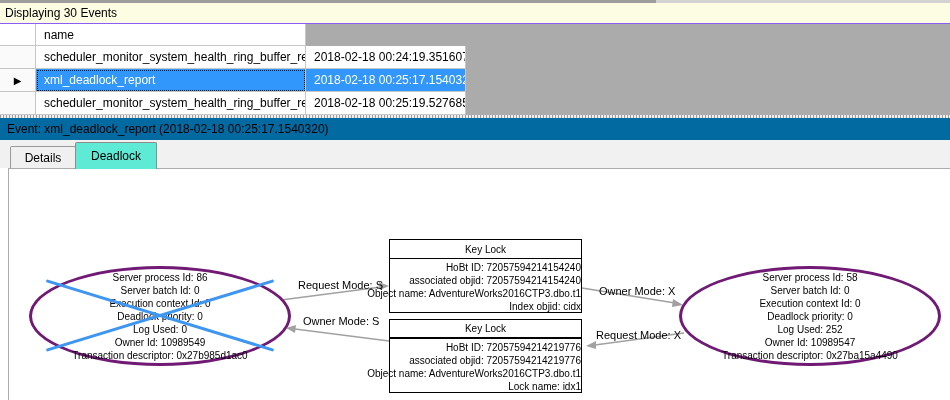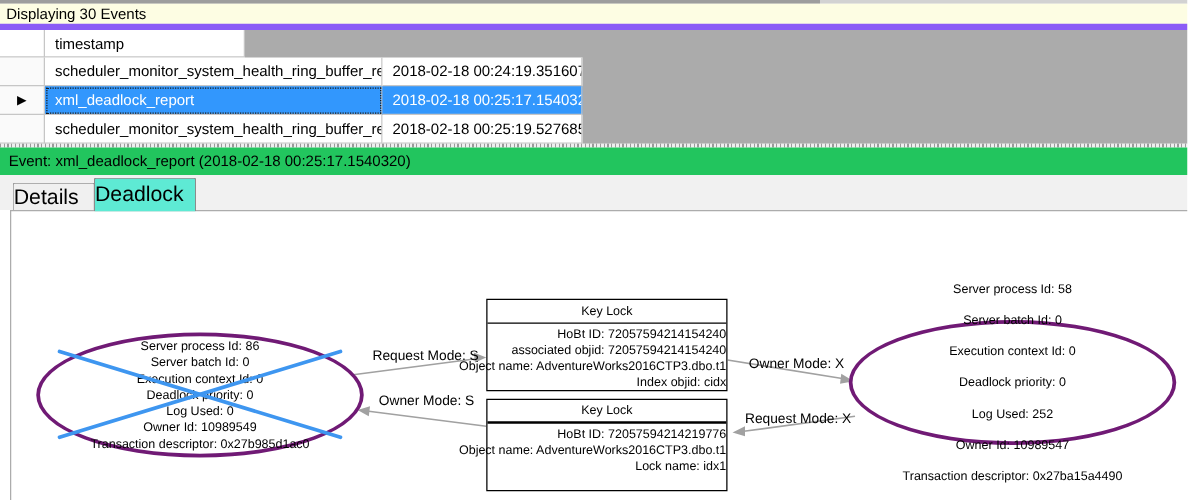--- a/index.html
+++ b/index.html
@@ -11,21 +11,21 @@
     color: #000;
   }
 
   
   .top-strip { position: absolute; left: 0; top: 0; width: 950px; height: 3px;
     background: linear-gradient(90deg, #9d9d9d 0 656px, #d2d2d2 656px); }
 
   
   .info-bar {
     position: absolute; left: 0; top: 3px; width: 950px; height: 21px;
-    background: #fdfde3; border-bottom: 5px solid #8b5cf6;
+    background: #fdfde3; border-bottom: 1px solid #8b5cf6;
     display: flex; align-items: center; padding-left: 5px;
     font-size: 12px;
   }
 
   
   .grid { position: absolute; left: 0; top: 24px; width: 950px; height: 91px;
     background: #ababab; overflow: hidden; }
   .grid-row { display: flex; height: 23px; width: 466px; }
   .grid-row.header { height: 22px; }
   .cell {
@@ -41,48 +41,48 @@
   .grid-row.selected .cell.c-time { background: #3297fd; color: #ffffff; }
   .grid-row.selected .cell.c-name { outline: 1px dotted #1b1b1b; outline-offset: -2px; }
   .row-marker { font-size: 10px; color: #000; }
 
   
   .splitter { position: absolute; left: 0; top: 115px; width: 950px; height: 3px;
     background: repeating-linear-gradient(90deg, #9a9a9a 0 1px, #efefef 1px 3px); }
 
   
   .event-bar { position: absolute; left: 0; top: 118px; width: 950px; height: 22px;
-    background: #22c55e; display: flex; align-items: center; padding-left: 7px;
+    background: #0369a1; display: flex; align-items: center; padding-left: 7px;
     font-size: 12px; }
 
   
   .tab-strip { position: absolute; left: 0; top: 140px; width: 950px; height: 28px;
     background: #f1f1f1; }
-  .tab { position: absolute; font-size: 17px; display: flex; align-items: center;
-    justify-content: flex-start; cursor: default; }
+  .tab { position: absolute; font-size: 12px; display: flex; align-items: center;
+    justify-content: center; cursor: default; }
   .tab.inactive { left: 10px; top: 6px; width: 66px; height: 22px;
     background: #f0f0f0; border: 1px solid #999999; border-bottom: none;
     border-radius: 2px 2px 0 0; z-index: 1; }
   .tab.active { left: 75px; top: 2px; width: 82px; height: 27px;
     background: #5eead4; border: 1px solid #8c8c8c; border-bottom: none;
     border-radius: 2px 2px 0 0; z-index: 3; }
 
   
   .content { position: absolute; left: 8px; top: 168px; width: 942px; height: 232px;
     background: #ffffff; border-top: 1px solid #acacac; border-left: 1px solid #acacac;
     z-index: 2; }
   .canvas { position: absolute; left: 0; top: 0; width: 941px; height: 231px; }
 
   .process-node { position: absolute; width: 262px; height: 100px;
     border: 3px solid #701a75; border-radius: 50%;
     display: flex; flex-direction: column; align-items: center; justify-content: center;
     background: #fff; }
   .node-line { font-size: 10px; line-height: 13px; color: #000; white-space: nowrap; }
   .proc-left { left: 20px; top: 97px; }
-  .proc-right { left: 670px; top: 87px; gap: 12px; }
+  .proc-right { left: 670px; top: 97px; }
 
   .x-line { position: absolute; width: 238px; height: 3px; background: #3e96f0;
     left: 32px; top: 145px; border-radius: 2px; z-index: 4; }
   .x-line.a { transform: rotate(17deg); }
   .x-line.b { transform: rotate(-17deg); }
 
   .resource-node { position: absolute; width: 193px; border: 1px solid #000;
     background: #fff; }
   .res-top { left: 380px; top: 70px; height: 74px; }
   .res-bottom { left: 380px; top: 150px; height: 74px; }
@@ -105,21 +105,21 @@
 
 <div class="top-strip"></div>
 
 <div class="info-bar">
   <span>Displaying 30 Events</span>
 </div>
 
 <div class="grid">
   <div class="grid-row header">
     <div class="cell selector"></div>
-    <div class="cell c-time">timestamp</div>
+    <div class="cell c-name">name</div>
   </div>
   <div class="grid-row">
     <div class="cell selector"></div>
     <div class="cell c-name">scheduler_monitor_system_health_ring_buffer_recorded</div>
     <div class="cell c-time">2018-02-18 00:24:19.3516078</div>
   </div>
   <div class="grid-row selected">
     <div class="cell selector">
       <span class="row-marker">▶</span>
     </div>
@@ -195,20 +195,21 @@
         <div class="node-line">associated objid: 72057594214154240</div>
         <div class="node-line">Object name: AdventureWorks2016CTP3.dbo.t1</div>
         <div class="node-line">Index objid: cidx</div>
       </div>
     </div>
 
     <div class="resource-node res-bottom">
       <div class="res-title">Key Lock</div>
       <div class="res-body">
         <div class="node-line">HoBt ID: 72057594214219776</div>
+        <div class="node-line">associated objid: 72057594214219776</div>
         <div class="node-line">Object name: AdventureWorks2016CTP3.dbo.t1</div>
         <div class="node-line">Lock name: idx1</div>
       </div>
     </div>
 
     <div class="edge-label lbl-req-s">Request Mode: S</div>
     <div class="edge-label lbl-own-s">Owner Mode: S</div>
     <div class="edge-label lbl-own-x">Owner Mode: X</div>
     <div class="edge-label lbl-req-x">Request Mode: X</div>
 

